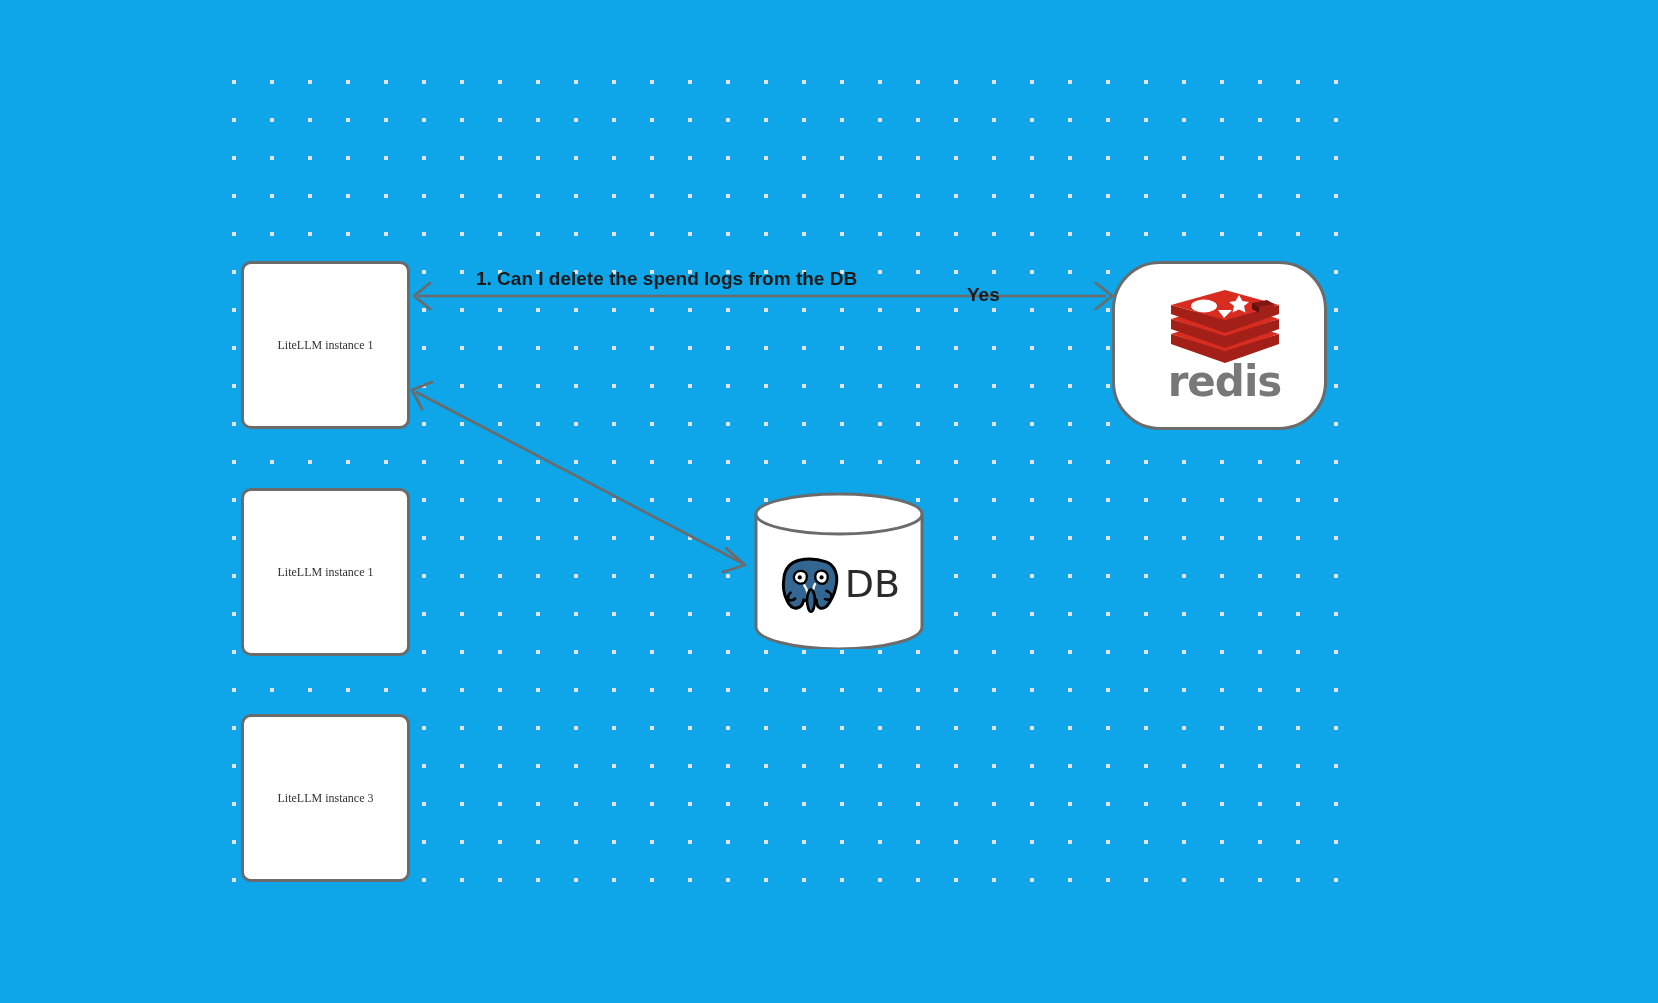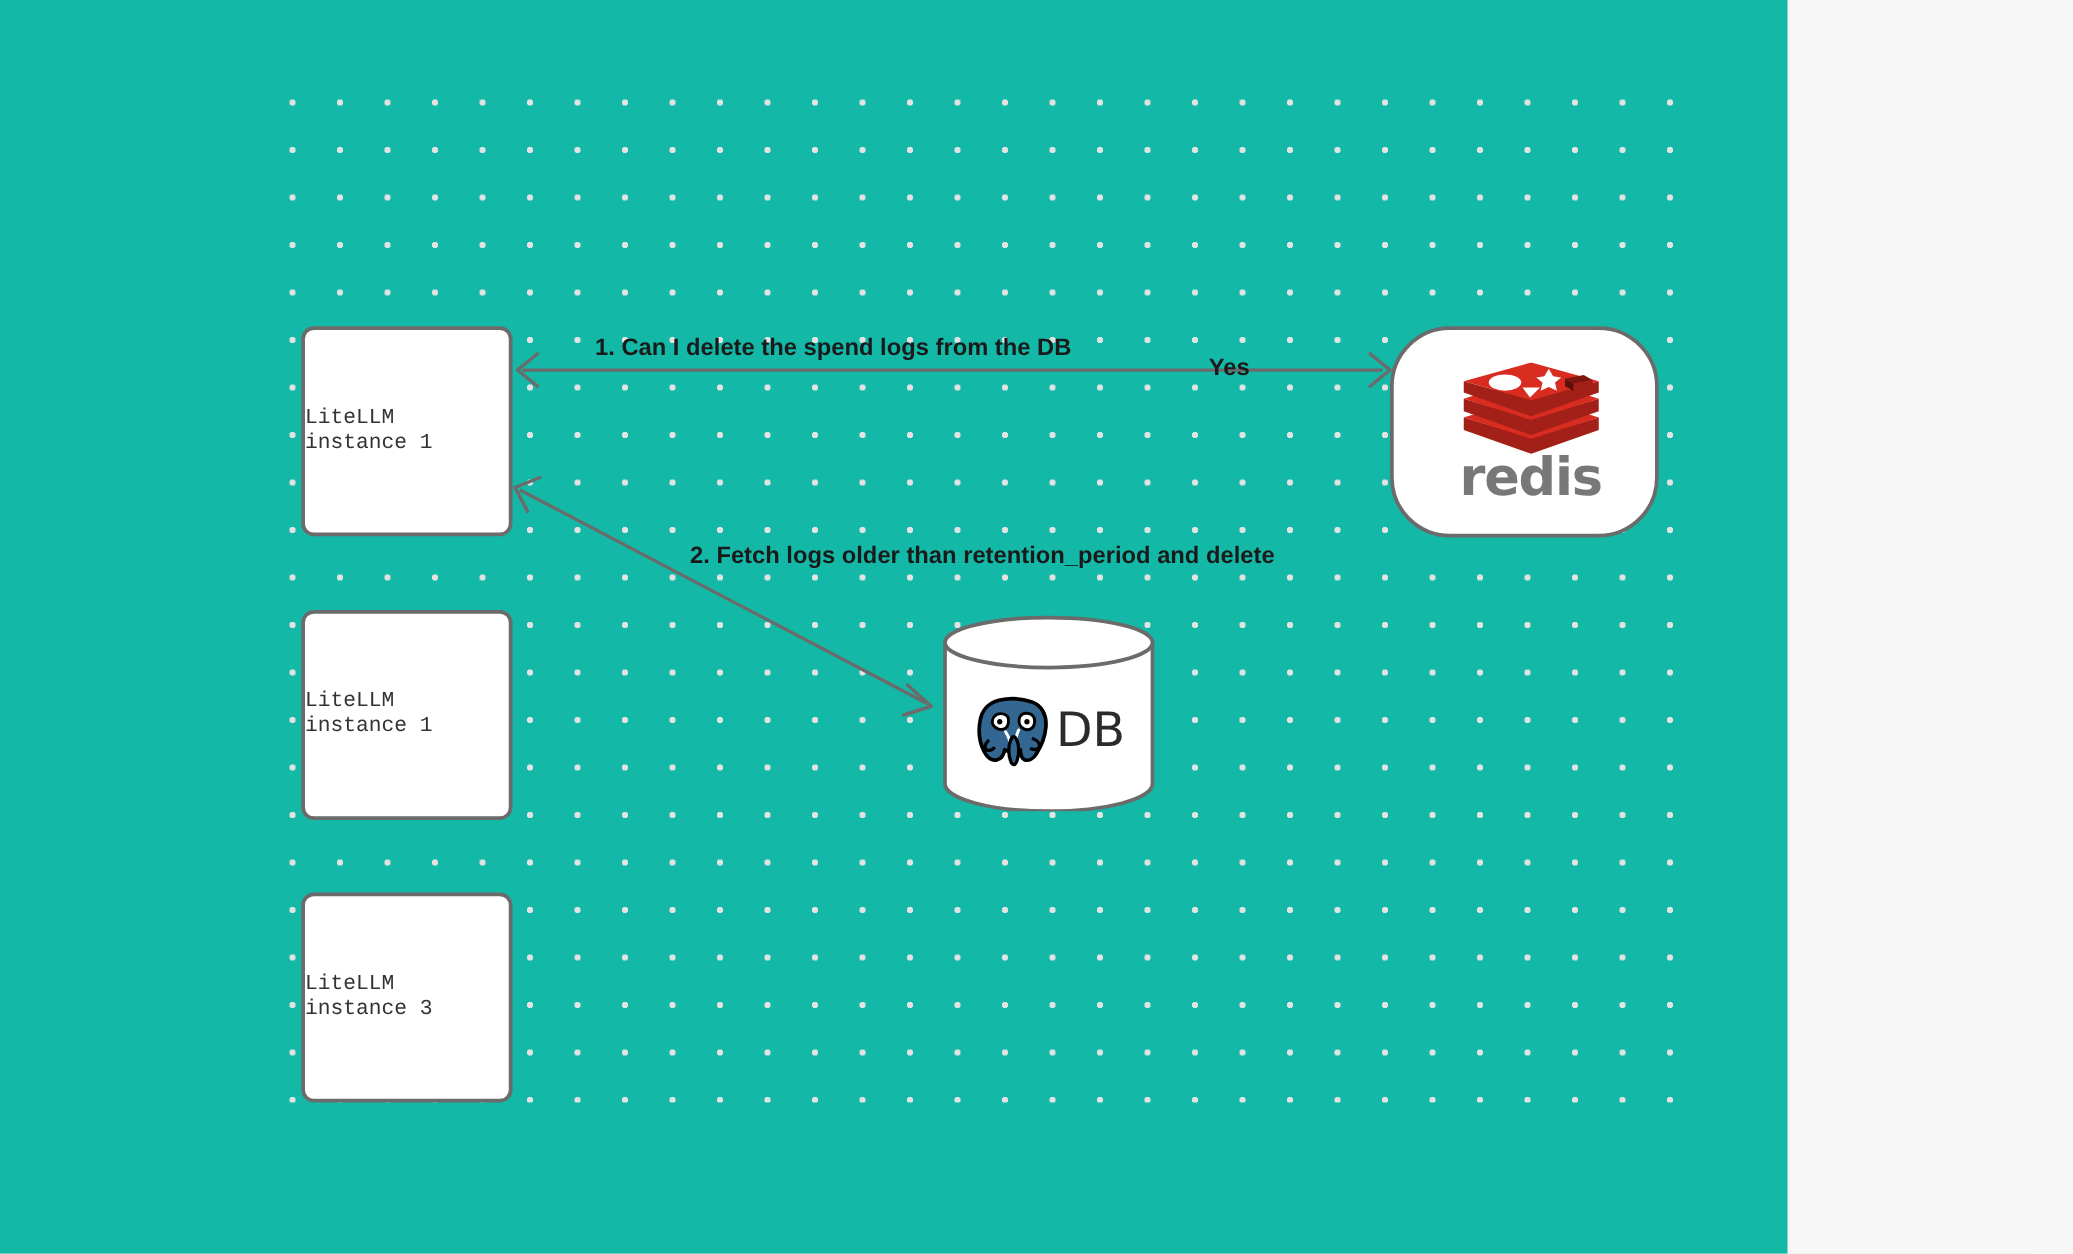--- a/index.html
+++ b/index.html
@@ -5,23 +5,23 @@
   html, body {
     margin: 0;
     padding: 0;
     background: #f7f7f7;
   }
   body {
     font-family: "Liberation Sans", sans-serif;
   }
   #canvas {
     position: relative;
-    width: 1430px;
+    width: 1658px;
     height: 1003px;
-    background-color: #14b8a6;
+    background-color: #0ea5e9;
     overflow: hidden;
   }
   
   #dot-grid {
     position: absolute;
     left: 199px;
     top: 47px;
     width: 1160px;
     height: 835px;
     background-image: radial-gradient(#e3e3e3 2.4px, transparent 2.5px);
@@ -33,23 +33,23 @@
     position: absolute;
     background: #ffffff;
     border: 3px solid #6b6b6b;
     border-radius: 10px;
     display: flex;
     align-items: center;
     justify-content: center;
     box-sizing: border-box;
   }
   .node-box-label {
-    font-size: 17px;
+    font-size: 12px;
     color: #333333;
-    font-family: Liberation Mono, monospace;
+    font-family: Liberation Serif, serif;
     text-align: left;
     line-height: 1.2;
   }
   #litellm-1 { left: 241px; top: 261px; width: 169px; height: 168px; }
   #litellm-2 { left: 241px; top: 488px; width: 169px; height: 168px; }
   #litellm-3 { left: 241px; top: 714px; width: 169px; height: 168px; }
 
   #redis-node {
     position: absolute;
     left: 1112px;
@@ -167,21 +167,20 @@
       <path d="M432,382 L412,390 L422,409" fill="none" stroke="#6b6b6b" stroke-width="2.8" stroke-linecap="round" stroke-linejoin="round"></path>
 
       <path d="M726,548 L745,565 L723,572" fill="none" stroke="#6b6b6b" stroke-width="2.8" stroke-linecap="round" stroke-linejoin="round"></path>
     </g>
   </svg>
 
   <div class="edge-label" id="edge-label-1">1.  Can I delete the spend logs from the DB</div>
 
   <div class="edge-label" id="edge-label-yes">Yes</div>
 
-  <div class="edge-label" id="edge-label-2">2.  Fetch logs older than retention_period and delete</div>
 
   <div class="node-box" id="litellm-1">
     <span class="node-box-label">LiteLLM instance 1</span>
   </div>
 
   <div class="node-box" id="litellm-2">
     <span class="node-box-label">LiteLLM instance 1</span>
   </div>
 
   <div class="node-box" id="litellm-3">

